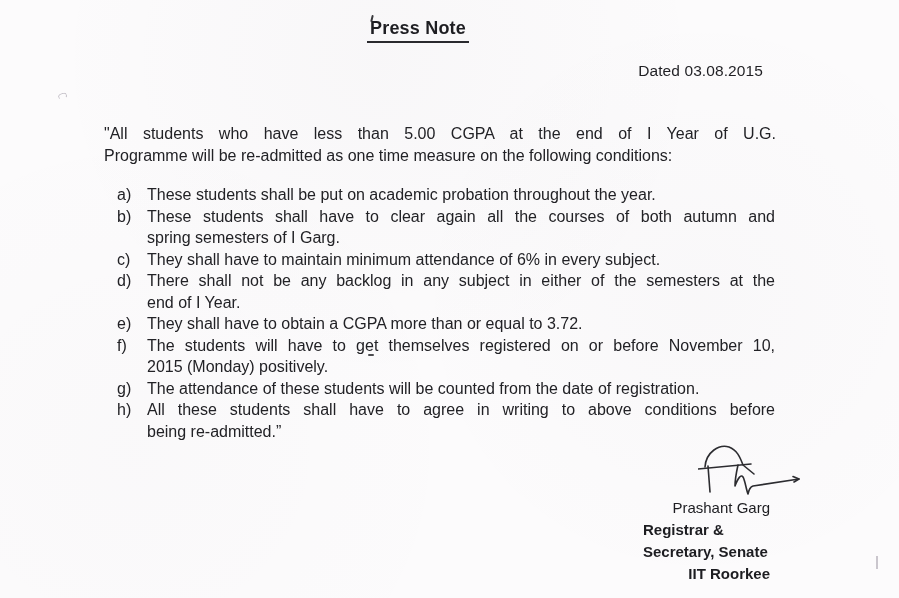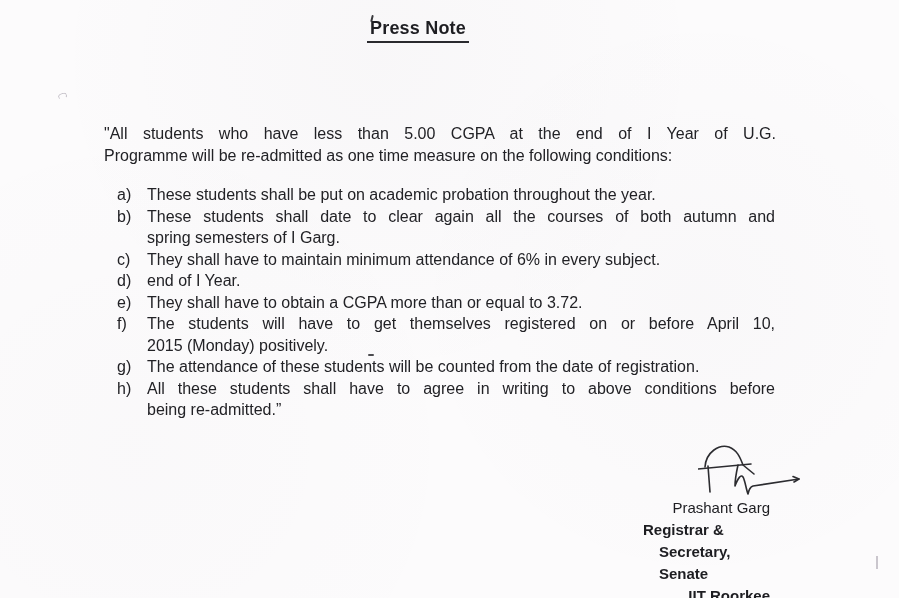--- a/index.html
+++ b/index.html
@@ -59,21 +59,21 @@
 
   
   .sig-mark { position:absolute; left:698px; top:441px; }
   .sig-mark path { stroke:#2c2c30; stroke-width:1.6; fill:none; stroke-linecap:round; stroke-linejoin:round; }
   .sig-block {
     position:absolute; left:643px; top:497px; width:127px;
     font-size:15px; line-height:22px; color:#1d1d21;
   }
   .sig-name { text-align:right; font-weight:400; }
   .sig-role-1 { text-align:left; font-weight:700; }
-  .sig-role-2 { text-align:left; font-weight:700;margin-left:16px; }
+  .sig-role-2 { text-align:left; font-weight:700; }
   .sig-role-3 { text-align:right; font-weight:700; }
 
   
   .artifact { position:absolute; pointer-events:none; }
   .smudge {
     left:58px; top:93px; width:9px; height:6px;
     border:1px solid #b7b2bc; border-radius:60% 40% 50% 50%;
     border-bottom-color:transparent; opacity:0.8;
     transform:rotate(-12deg);
   }
@@ -83,68 +83,70 @@
 </head>
 <body>
 
 <div class="page">
 
   <div class="title-wrap">
     <span class="title-text">Press Note</span>
   </div>
   <div class="artifact title-tick"></div>
 
+  <div class="date-line">Dated 03.08.2015</div>
 
   <div class="intro">
     <div class="jline">"All students who have less than 5.00 CGPA at the end of I Year of U.G.</div>
     <div>Programme will be re-admitted as one time measure on the following conditions:</div>
   </div>
 
   <div class="conditions">
 
     <div class="cond-item">
       <div class="cond-label">a)</div>
       <div class="cond-lines">
         <div>These students shall be put on academic probation throughout the year.</div>
       </div>
     </div>
 
     <div class="cond-item">
       <div class="cond-label">b)</div>
       <div class="cond-lines">
-        <div class="jline">These students shall date to clear again all the courses of both autumn and</div>
+        <div class="jline">These students shall have to clear again all the courses of both autumn and</div>
         <div>spring semesters of I Garg.</div>
       </div>
     </div>
 
     <div class="cond-item">
       <div class="cond-label">c)</div>
       <div class="cond-lines">
         <div>They shall have to maintain minimum attendance of 6% in every subject.</div>
       </div>
     </div>
 
     <div class="cond-item">
       <div class="cond-label">d)</div>
       <div class="cond-lines">
+        <div class="jline">There shall not be any backlog in any subject in either of the semesters at the</div>
         <div>end of I Year.</div>
       </div>
     </div>
 
     <div class="cond-item">
       <div class="cond-label">e)</div>
       <div class="cond-lines">
         <div>They shall have to obtain a CGPA more than or equal to 3.72.</div>
       </div>
     </div>
 
     <div class="cond-item">
       <div class="cond-label">f)</div>
       <div class="cond-lines">
-        <div class="jline">The students will have to get themselves registered on or before April 10,</div>
+        <div class="jline">The students will have to get themselves registered on or before November 10,</div>
         <div>2015 (Monday) positively.</div>
       </div>
     </div>
 
     <div class="cond-item">
       <div class="cond-label">g)</div>
       <div class="cond-lines">
         <div>The attendance of these students will be counted from the date of registration.</div>
       </div>
     </div>

